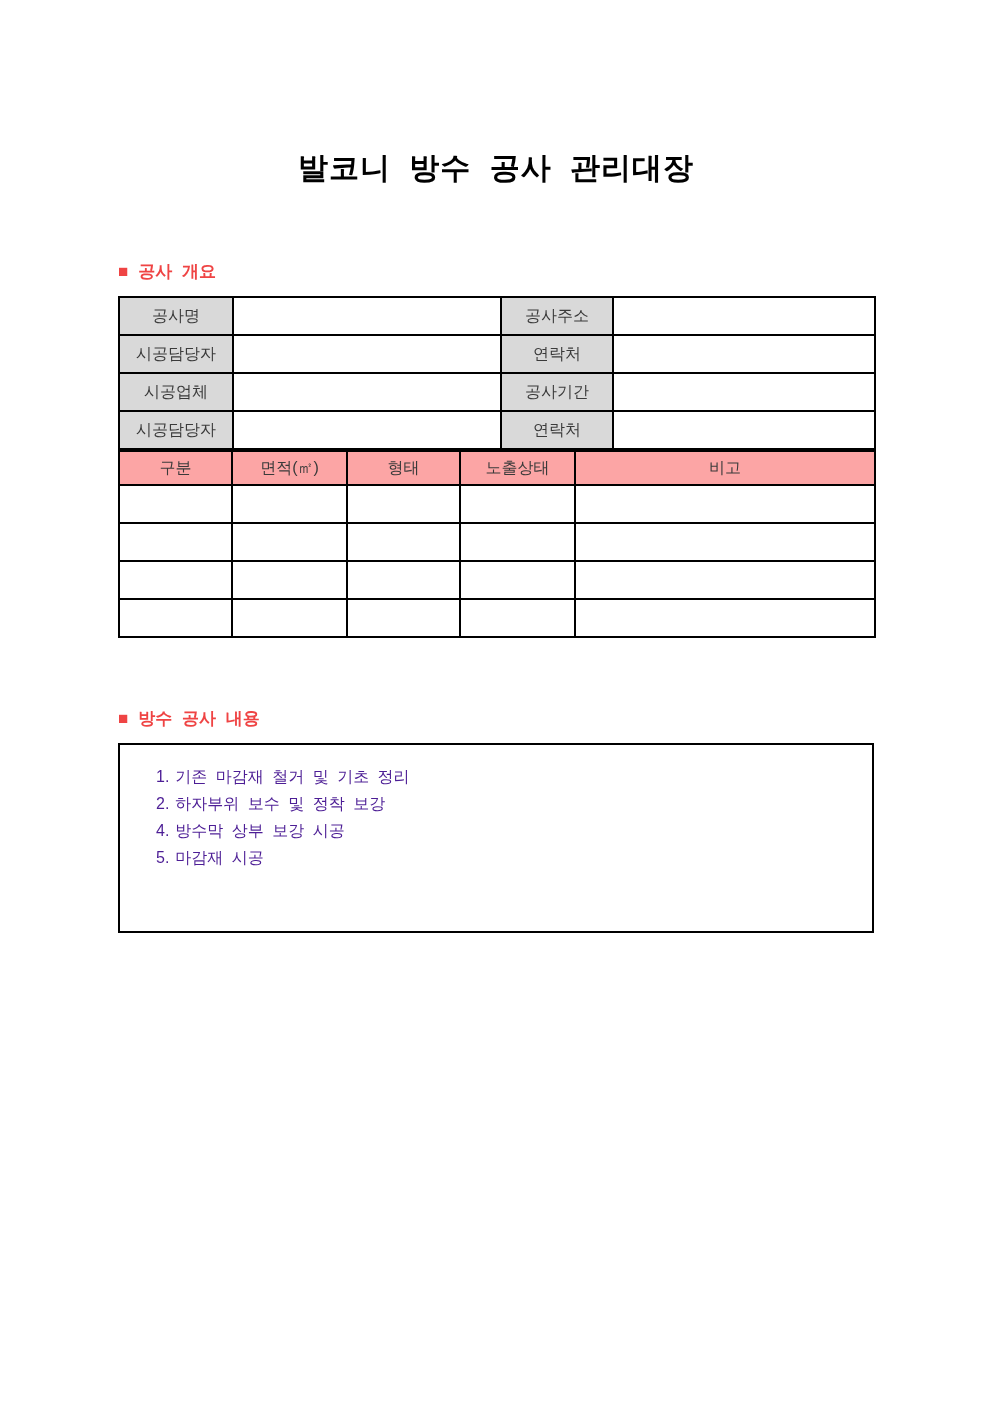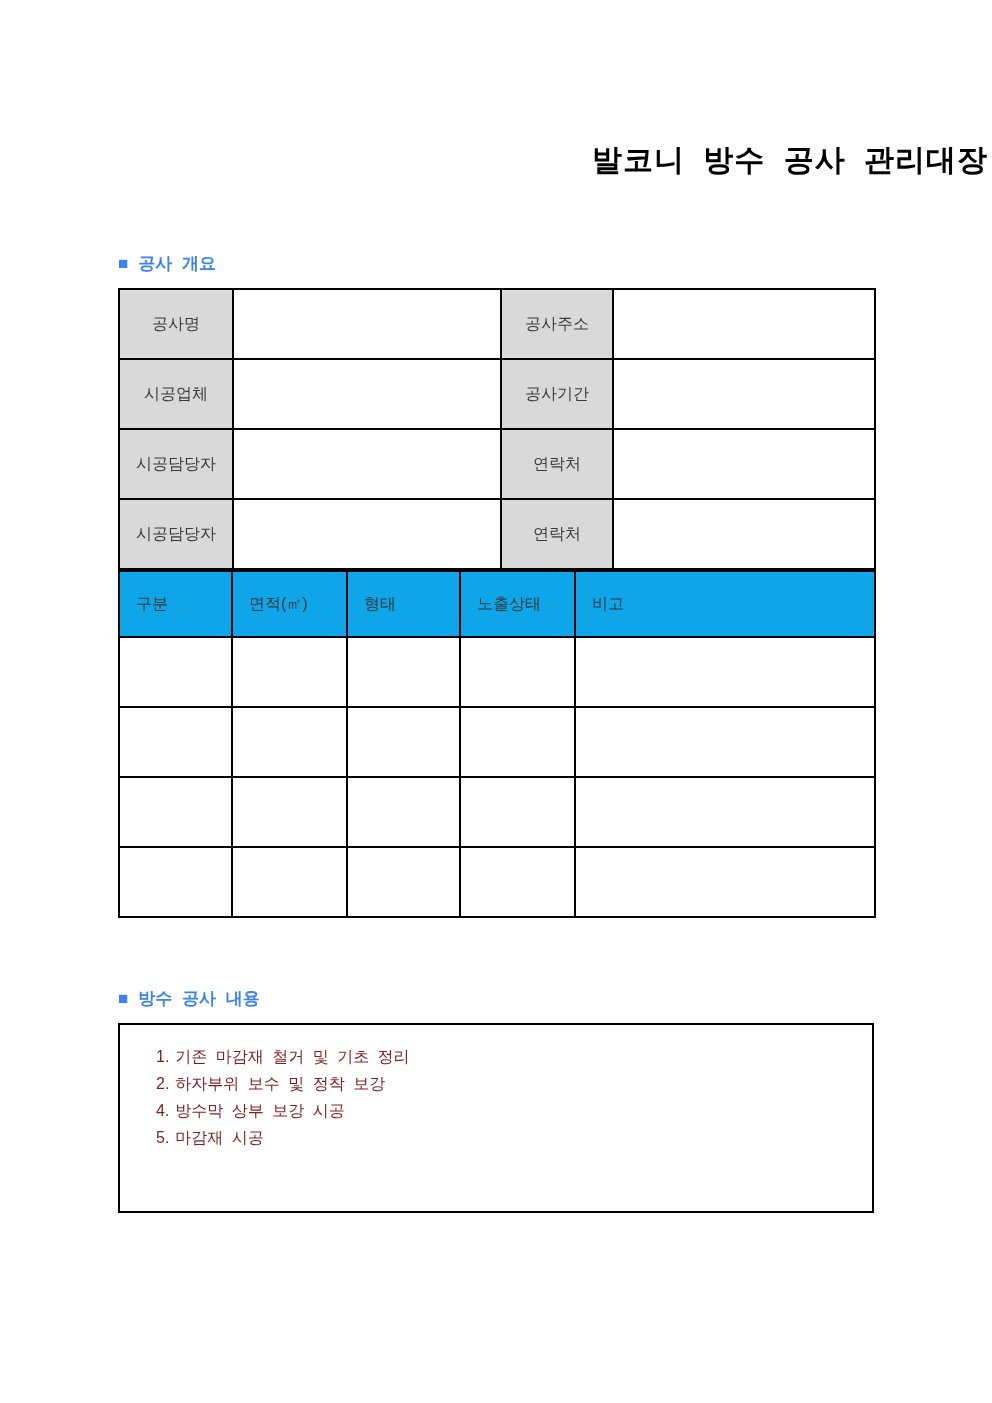--- a/index.html
+++ b/index.html
@@ -14,81 +14,81 @@
     color: #3a3a3a;
     overflow: hidden;
   }
   .page {
     position: relative;
     width: 992px;
     height: 1403px;
     background: #ffffff;
   }
   .doc-title {
-    margin: 4px;
+    margin: 12px;
     padding-top: 133px;
-    text-align: right;
+    text-align: center;
     font-size: 30px;
     line-height: 46px;
     font-weight: bold;
     color: #000000;
     letter-spacing: 1px;
     word-spacing: 9px;
   }
   .section-heading {
     margin: 70px 117px 13px 118px;
     font-size: 17px;
     line-height: 22px;
     font-weight: bold;
-    color: #3b82f6;
+    color: #ef4444;
     word-spacing: 5px;
   }
   .section-heading .marker {
     display: inline-block;
     margin-right: 10px;
   }
   table.tbl {
     border-collapse: collapse;
     table-layout: fixed;
     margin-left: 118px;
     width: 756px;
     background: #ffffff;
   }
   table.tbl td, table.tbl th {
     border: 2px solid #000000;
-    padding: 16px;
+    padding: 0;
     font-size: 16px;
     font-weight: normal;
     color: #3a3a3a;
     word-spacing: 3px;
     overflow: hidden;
   }
   table.overview td { height: 36px; }
   table.overview td.hd {
     background: #d9d9d9;
     text-align: center;
   }
   table.balcony th {
-    background: #0ea5e9;
-    text-align: left;
+    background: #fca5a5;
+    text-align: center;
     height: 32px;
   }
   table.balcony td { height: 36px; }
   .work-box {
     box-sizing: border-box;
     margin-left: 118px;
     width: 756px;
     height: 190px;
     border: 2px solid #000000;
     padding: 18px 20px 0 36px;
   }
   .work-item {
     font-size: 16px;
     line-height: 27px;
-    color: #7f1d1d;
+    color: #4c1d95;
     word-spacing: 4px;
     white-space: nowrap;
   }
   .work-item .num { margin-right: 6px; }
 </style>
 </head>
 <body>
 
 <div class="page">
 
@@ -106,29 +106,29 @@
         <col style="width:262px">
     </colgroup>
     <tbody>
         <tr>
       <td class="hd">공사명</td>
       <td></td>
       <td class="hd">공사주소</td>
       <td></td>
     </tr>
     <tr>
+      <td class="hd">시공담당자</td>
+      <td></td>
+      <td class="hd">연락처</td>
+      <td></td>
+    </tr>
+    <tr>
       <td class="hd">시공업체</td>
       <td></td>
       <td class="hd">공사기간</td>
-      <td></td>
-    </tr>
-    <tr>
-      <td class="hd">시공담당자</td>
-      <td></td>
-      <td class="hd">연락처</td>
       <td></td>
     </tr>
     <tr>
       <td class="hd">시공담당자</td>
       <td></td>
       <td class="hd">연락처</td>
       <td></td>
     </tr>
   </tbody>
     </table>

